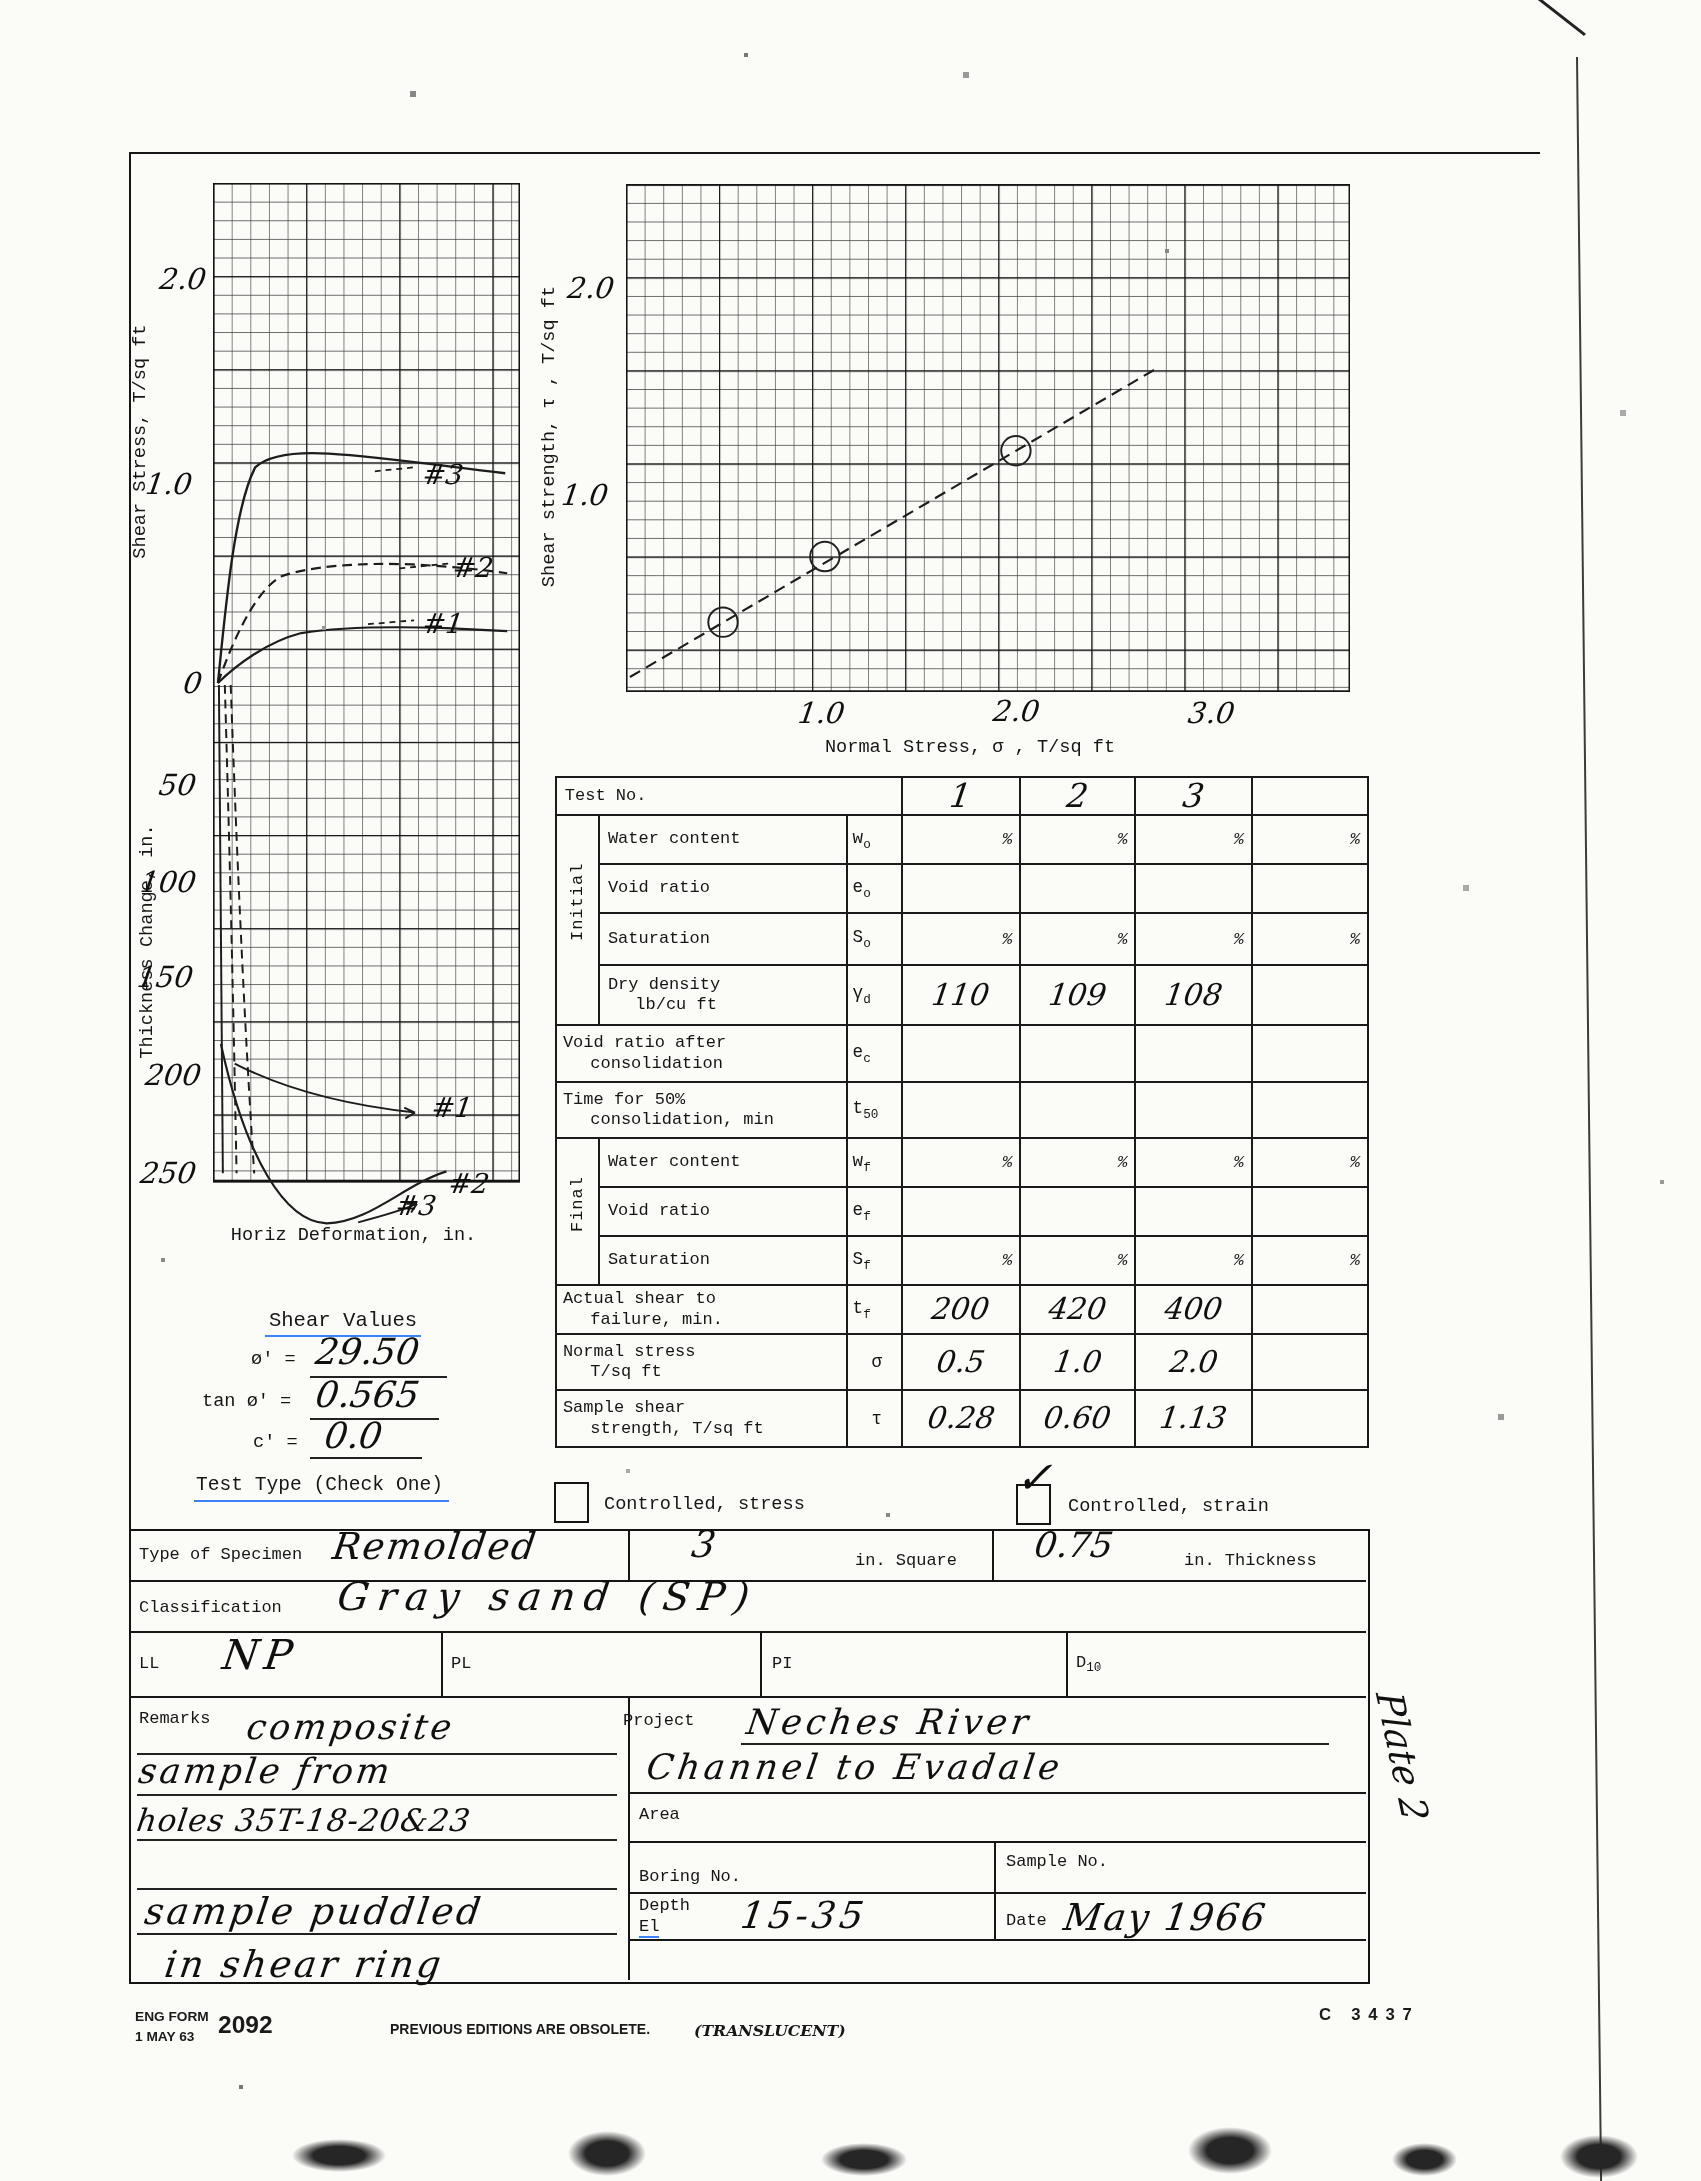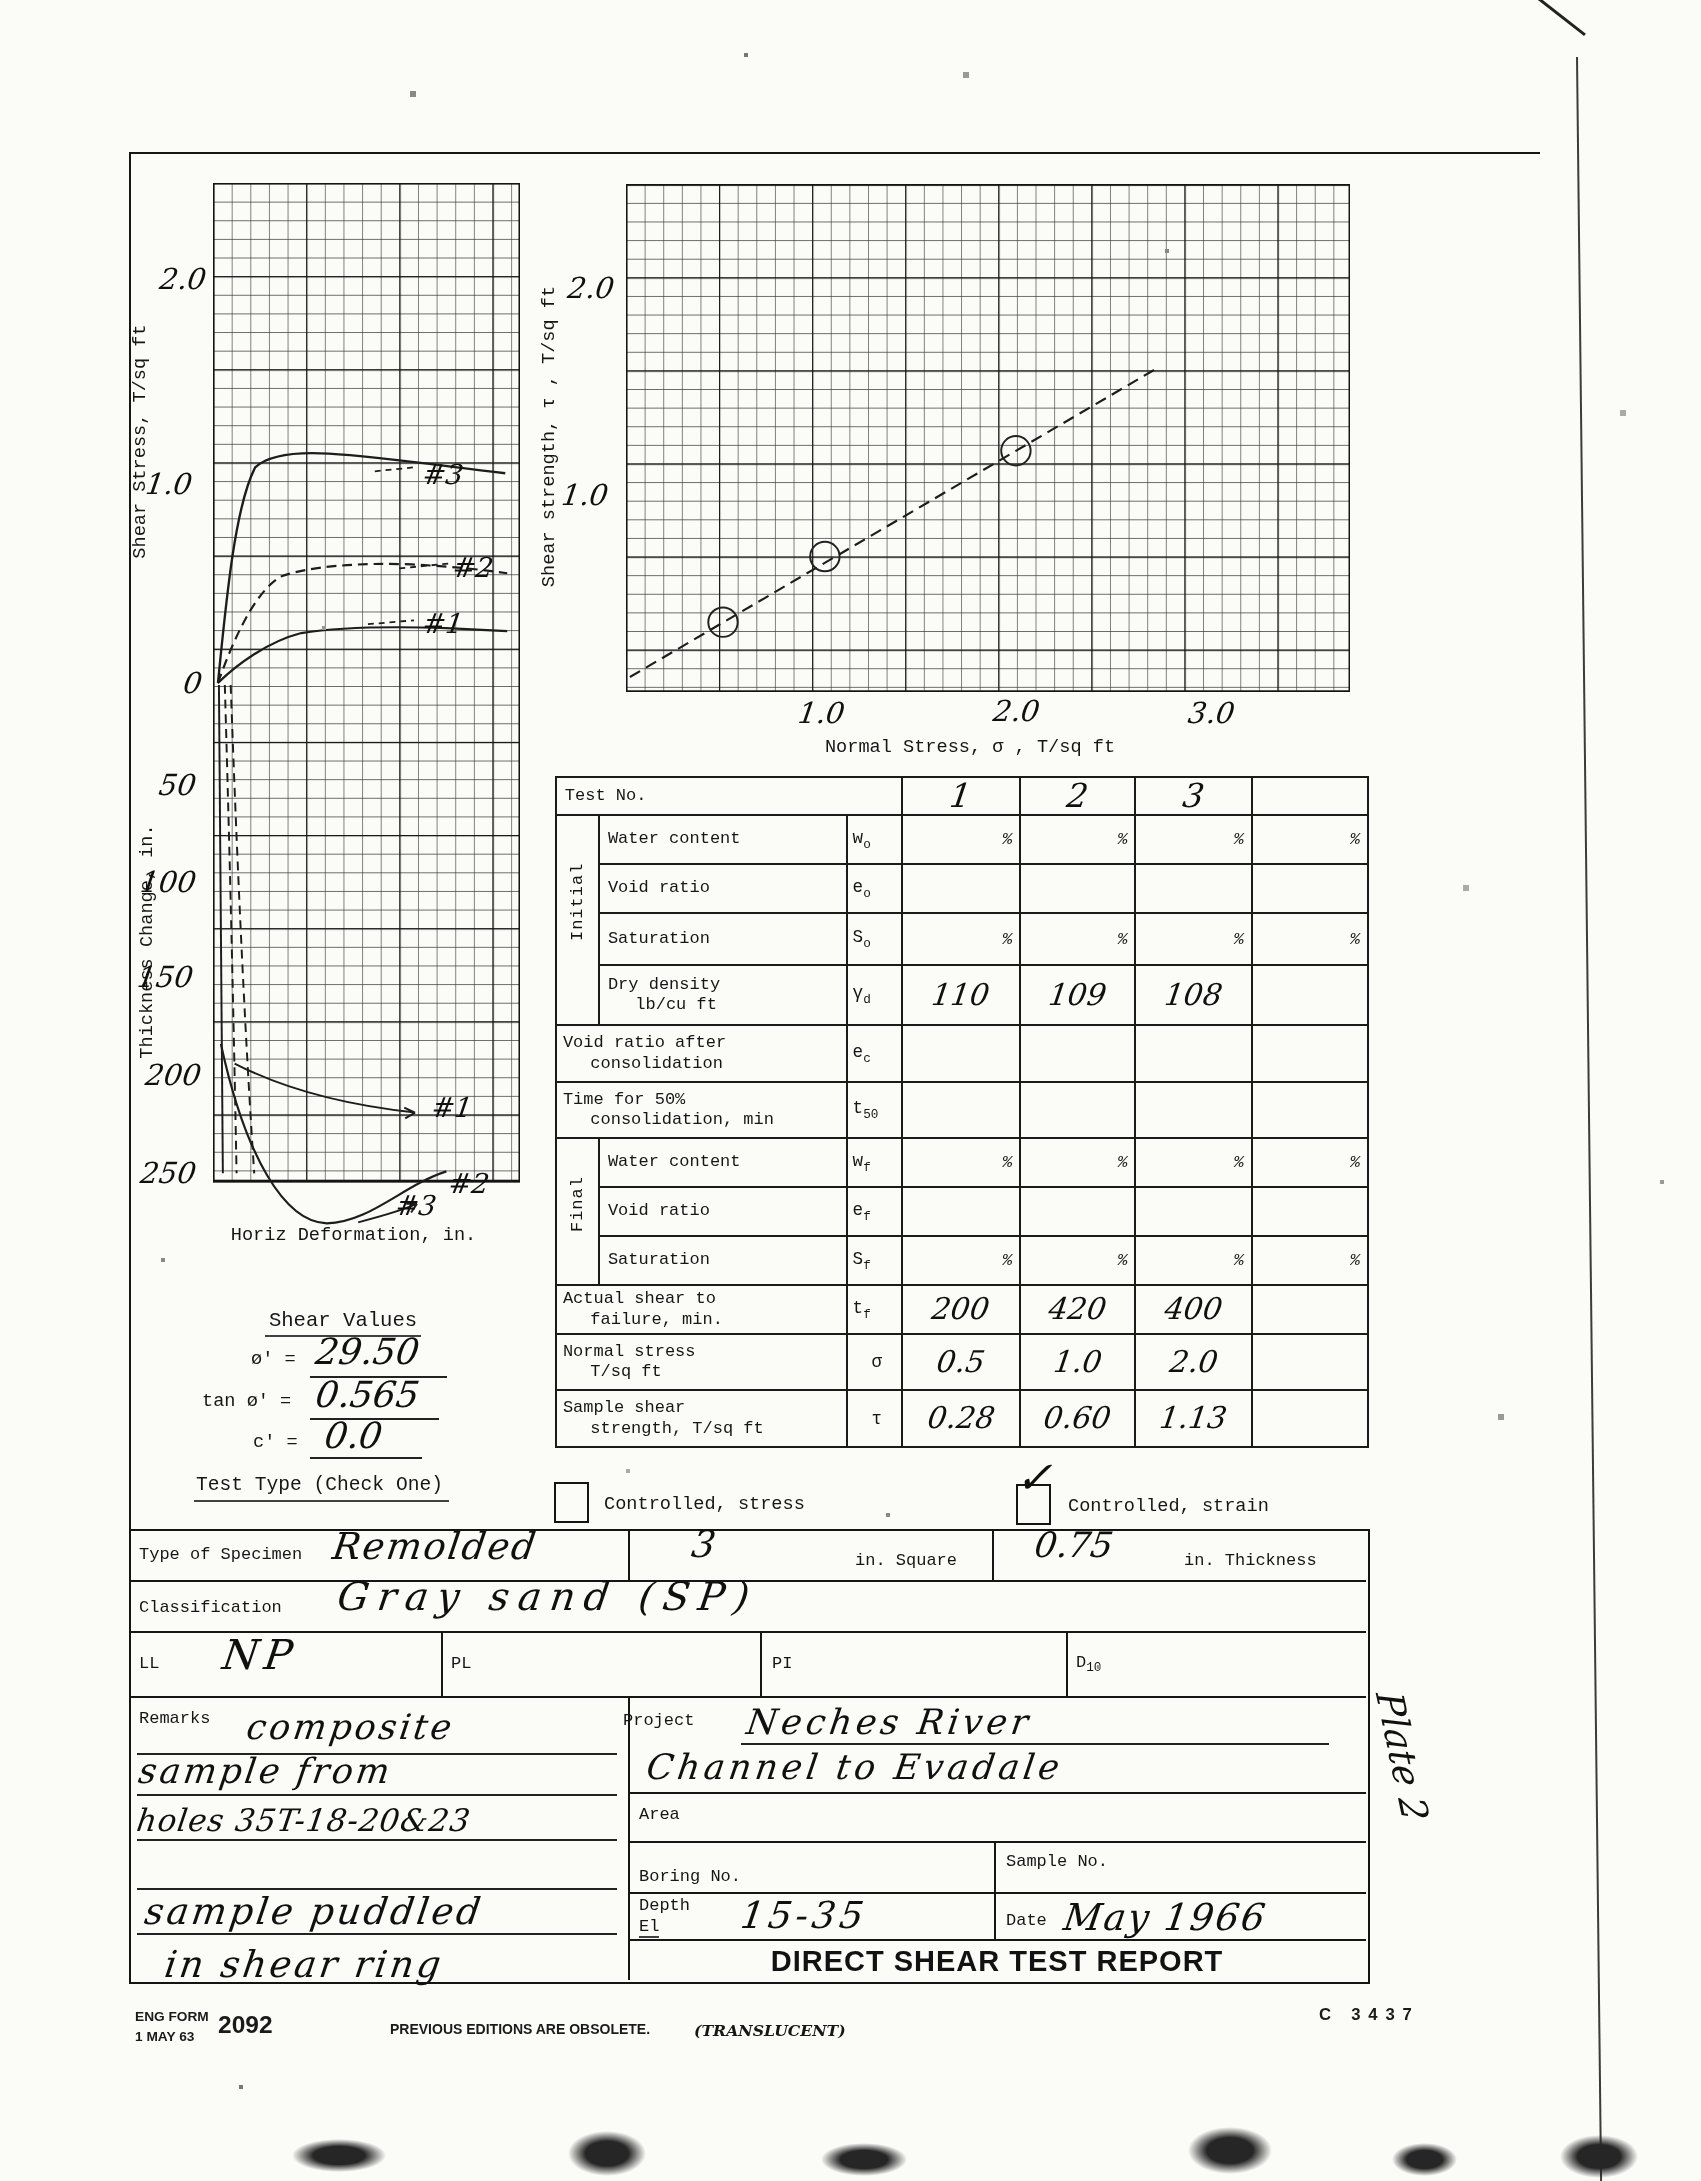--- a/index.html
+++ b/index.html
@@ -4,21 +4,21 @@
 <style>
   html,body{margin:0;padding:0;background:#e8e8e6;}
   .page{position:relative;width:1702px;height:2182px;background:#fbfbf8;overflow:hidden;
         font-family:"Liberation Mono","DejaVu Sans Mono",monospace;color:#161616;}
   .abs{position:absolute;}
   .tw{font-family:"Liberation Mono","DejaVu Sans Mono",monospace;color:#161616;font-size:18.6px;white-space:nowrap;}
   .tws{font-size:17px;}
   .hw{font-family:"DejaVu Serif",serif;font-style:italic;color:#101010;display:inline-block;
       transform:skewX(-8deg);white-space:nowrap;}
   .rot{transform:rotate(-90deg);text-align:center;white-space:nowrap;}
-  .uline{border-bottom:2px solid #404040;}
+  .uline{border-bottom:2px solid #3b82f6;}
   .hline{position:absolute;border-top:2.9px solid #161616;height:0;}
   .hline2{position:absolute;border-top:2px solid #222;height:0;}
   .vline{position:absolute;border-left:2.9px solid #161616;width:0;}
   .formbox{position:absolute;border:2.9px solid #141414;background:transparent;}
   .dt{border-collapse:collapse;table-layout:fixed;border:2.9px solid #141414;background:transparent;}
   .dt td{border:2px solid #1b1b1b;padding:0;vertical-align:middle;overflow:visible;}
   .dt .tl{padding-left:7.8px;font-size:17px;line-height:1.18;white-space:nowrap;}
   .dt .l2{padding-left:27.4px;}
   .dt .sy{font-size:17.6px;padding-left:4.9px;white-space:nowrap;}
   .dt .sy sub{font-size:12.7px;}
@@ -322,21 +322,20 @@
   <div class="abs hw" style="left:647px;top:1747px;font-size:35px;letter-spacing:3.9px;">Channel to Evadale</div>
   <div class="abs tw tws" style="left:639px;top:1805px;">Area</div>
   <div class="abs tw tws" style="left:639px;top:1852px;margin-top:15px;">Boring No.</div>
   <div class="abs tw tws" style="left:1006px;top:1852px;">Sample No.</div>
   <div class="abs tw tws" style="left:639px;top:1896px;">Depth</div>
   <div class="abs tw tws uline" style="left:639px;top:1917px;">El</div>
   <div class="abs hw" style="left:741px;top:1894px;font-size:37px;letter-spacing:3.9px;">15-35</div>
   <div class="abs tw tws" style="left:1006px;top:1911px;">Date</div>
   <div class="abs hw" style="left:1064px;top:1896px;font-size:37px;letter-spacing:2px;">May 1966</div>
 
-  <div class="abs bigtitle" style="left:628px;top:1945px;width:738px;">DIRECT SHEAR TEST REPORT</div>
 
   <div class="abs ft" style="left:135px;top:2009px;font-size:13.7px;">ENG FORM</div>
   <div class="abs ft" style="left:135px;top:2029px;font-size:13.7px;">1 MAY 63</div>
   <div class="abs ft" style="left:218px;top:2011px;font-size:24.5px;">2092</div>
   <div class="abs ft" style="left:390px;top:2021px;font-size:14px;">PREVIOUS EDITIONS ARE OBSOLETE.</div>
   <div class="abs" style="left:694px;top:2021px;font-family:'DejaVu Serif',serif;font-weight:bold;font-style:italic;font-size:15.7px;white-space:nowrap;">(TRANSLUCENT)</div>
   <div class="abs ft" style="left:1319px;top:2005px;font-size:16.7px;letter-spacing:7.8px;">C 3437</div>
 
   <div class="abs hw" style="left:1304px;top:1735px;width:196px;font-size:37px;text-align:center;transform:rotate(78deg) skewX(-8deg);">Plate 2</div>
 

